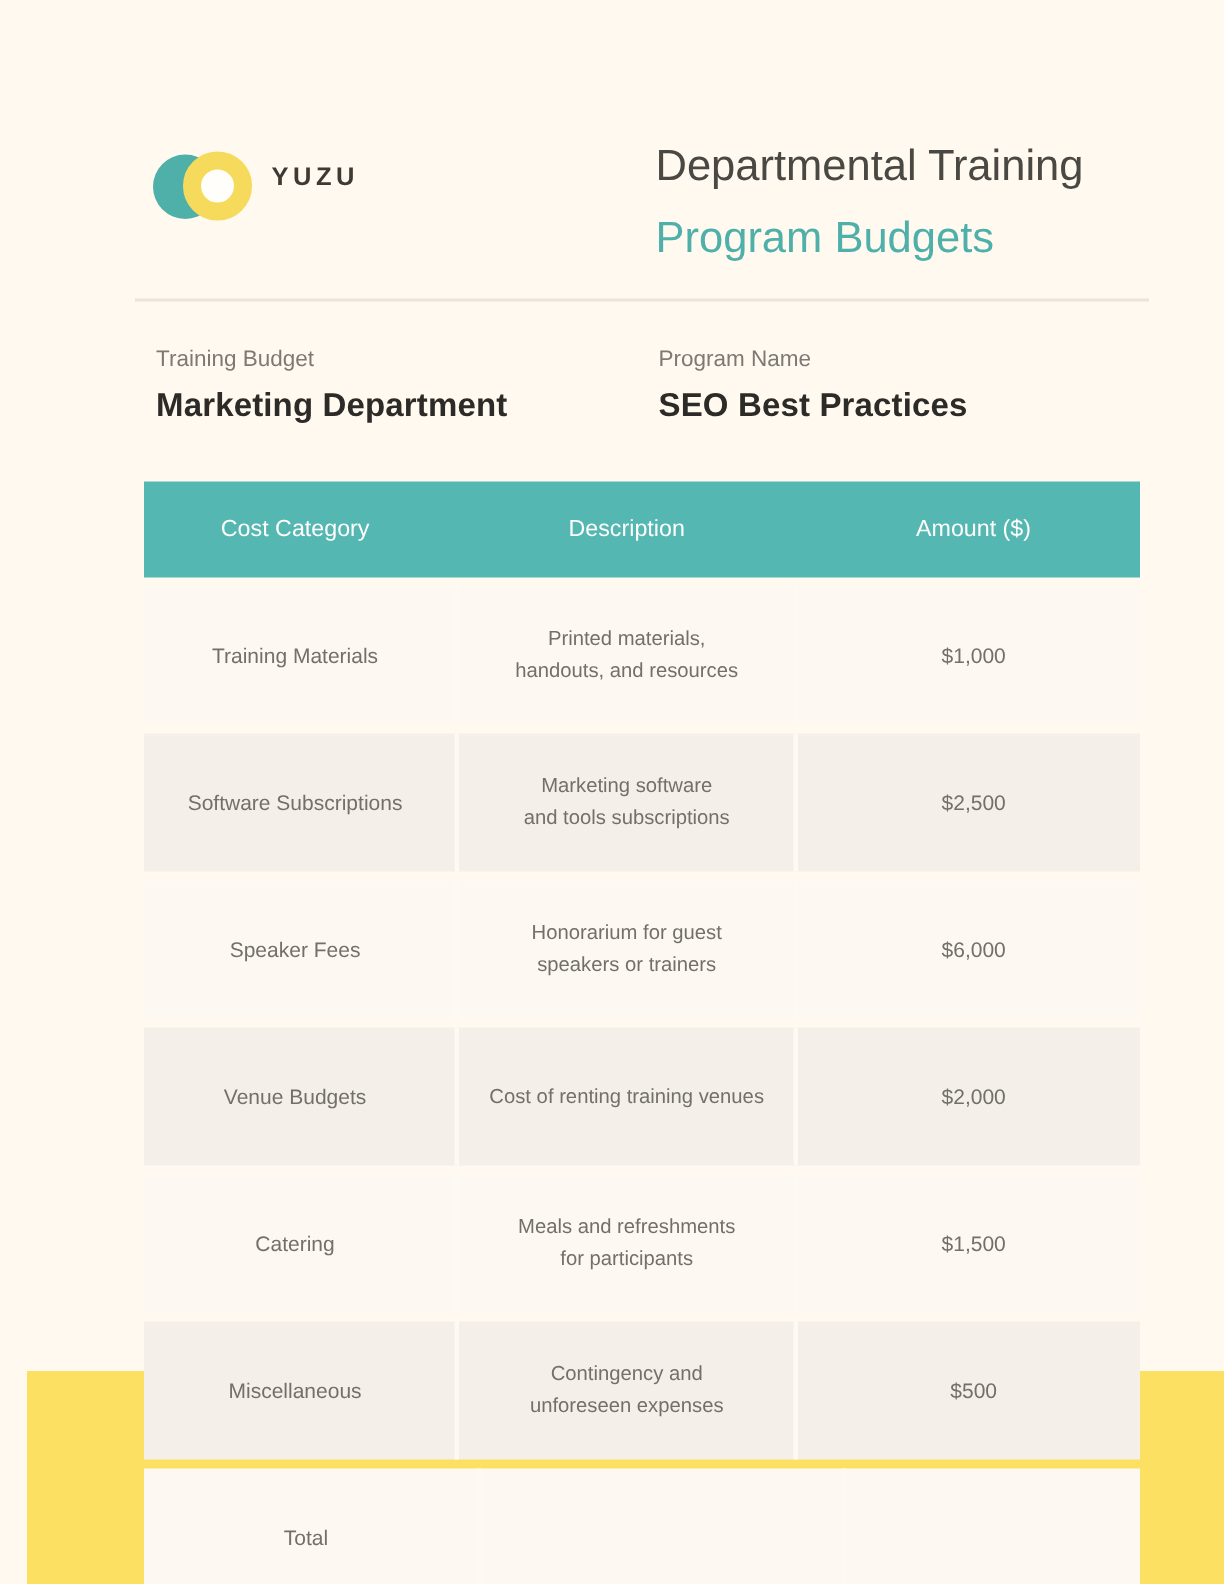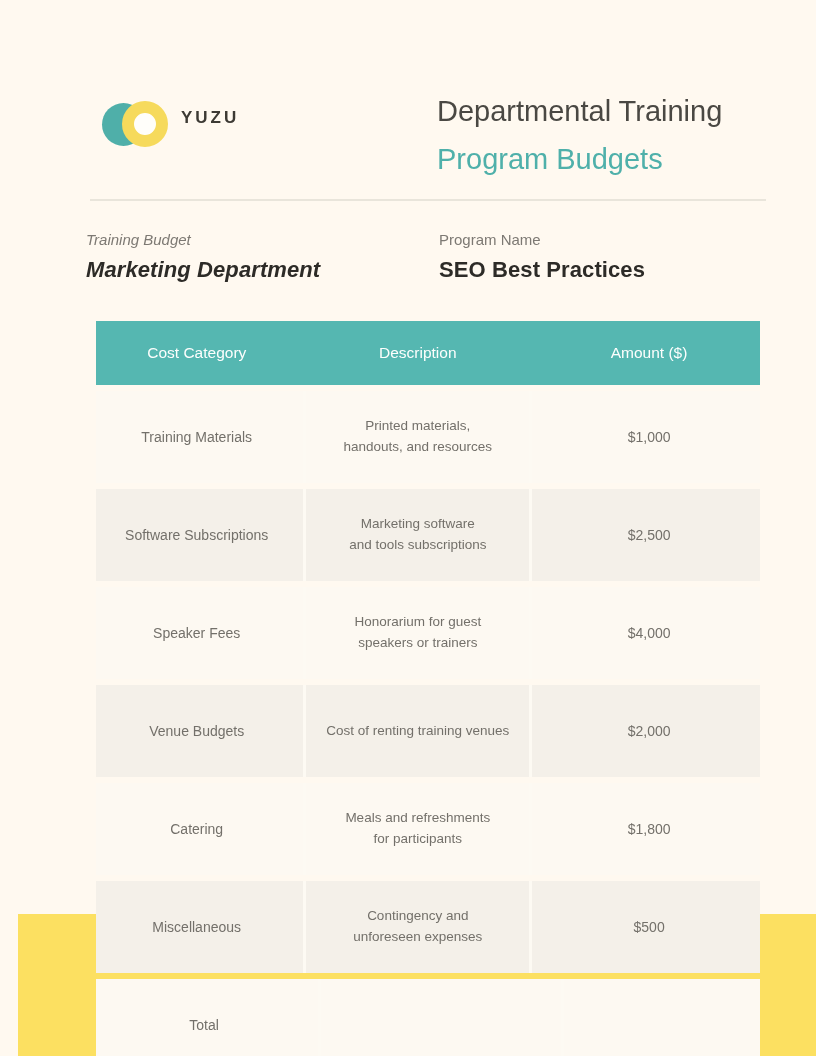--- a/index.html
+++ b/index.html
@@ -49,21 +49,21 @@
   .title-block{position:absolute;left:413px;top:66px;line-height:42px;}
   .title-line1{font-size:29px;font-weight:400;color:var(--ink-title);}
   .title-line2{font-size:29px;font-weight:400;color:var(--accent-teal);}
   
   .divider{
     position:absolute;left:72px;top:181px;width:676px;height:2px;
     background:var(--divider);
   }
   
   .meta-field{position:absolute;top:207px;}
-  .meta-field.f0{left:62px;font-style:italic;}
+  .meta-field.f0{left:80px;}
   .meta-field.f1{left:415px;}
   .meta-label{font-size:15px;color:var(--ink-label);margin-bottom:9px;}
   .meta-value{font-size:22px;font-weight:600;color:var(--ink-dark);letter-spacing:0.1px;}
   
   .budget-table{
     position:absolute;left:72px;top:297px;width:676px;z-index:2;
   }
   .thead{
     display:flex;height:64px;background:var(--table-header-bg);
     align-items:center;
@@ -128,32 +128,32 @@
   <div class="trow even">
     <div class="cell c1">Software Subscriptions</div>
     <div class="cell c2">Marketing software
 and tools subscriptions</div>
     <div class="cell c3">$2,500</div>
   </div>
   <div class="trow odd">
     <div class="cell c1">Speaker Fees</div>
     <div class="cell c2">Honorarium for guest
 speakers or trainers</div>
-    <div class="cell c3">$4,000</div>
+    <div class="cell c3">$6,000</div>
   </div>
   <div class="trow even">
     <div class="cell c1">Venue Budgets</div>
     <div class="cell c2">Cost of renting training venues</div>
     <div class="cell c3">$2,000</div>
   </div>
   <div class="trow odd">
     <div class="cell c1">Catering</div>
     <div class="cell c2">Meals and refreshments
 for participants</div>
-    <div class="cell c3">$1,800</div>
+    <div class="cell c3">$1,500</div>
   </div>
   <div class="trow even">
     <div class="cell c1">Miscellaneous</div>
     <div class="cell c2">Contingency and
 unforeseen expenses</div>
     <div class="cell c3">$500</div>
   </div>
 
   <div class="trow odd">
     <div class="cell c1">Total</div>

